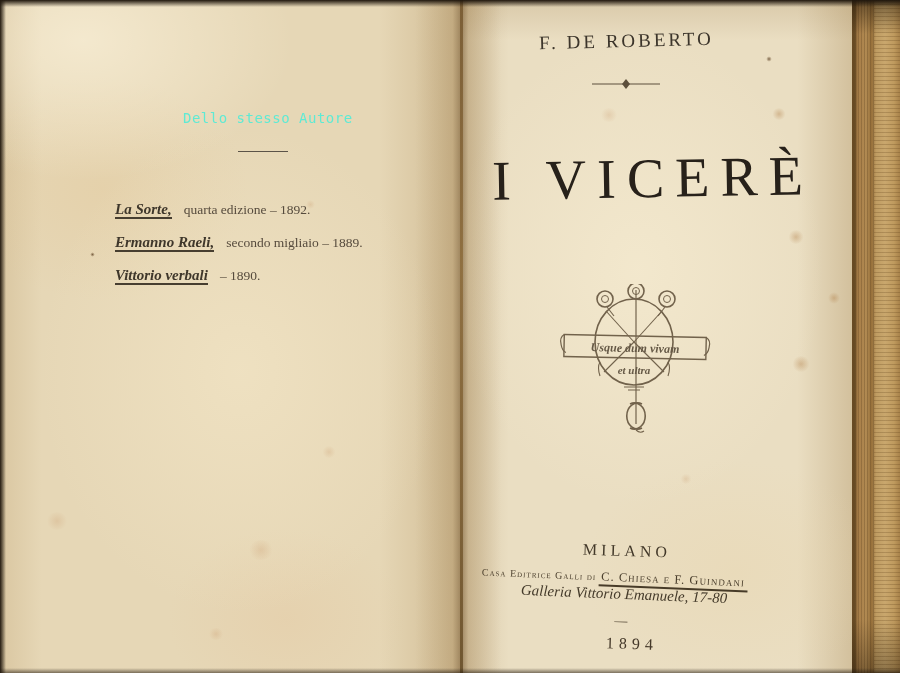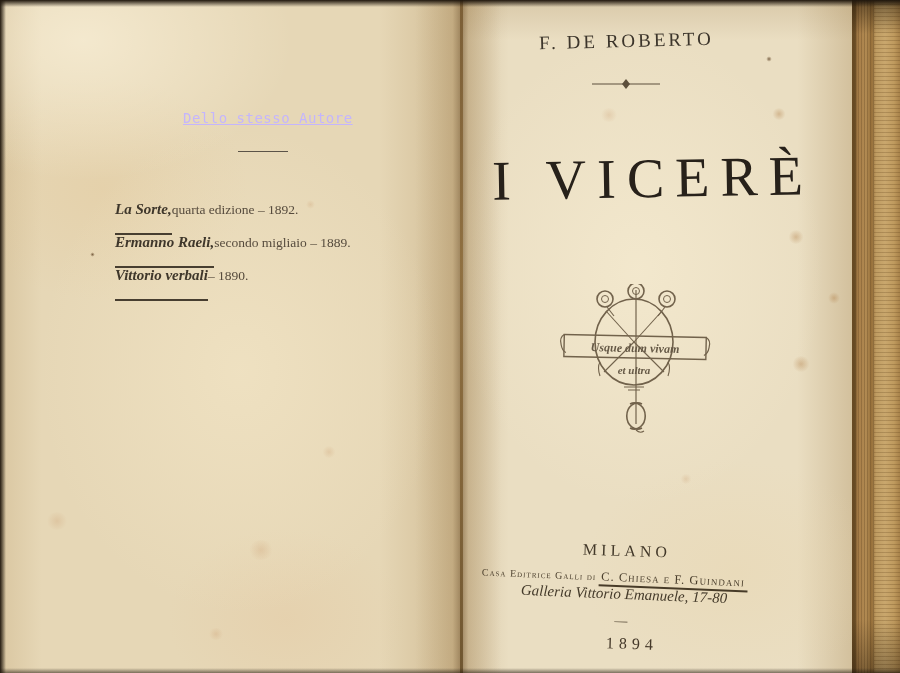--- a/index.html
+++ b/index.html
@@ -50,27 +50,27 @@
     background:linear-gradient(to right,#241b10,rgba(36,27,16,0));}
   .border-bottom{position:absolute;left:0;bottom:0;width:100%;height:5px;
     background:linear-gradient(to top,rgba(32,23,13,.55),rgba(32,23,13,0));}
   
   .spot{position:absolute;border-radius:50%;pointer-events:none;}
   .fox{background:radial-gradient(circle, rgba(167,110,50,.34), rgba(167,110,50,0) 70%);}
   .fox-faint{background:radial-gradient(circle, rgba(190,130,80,.2), rgba(190,130,80,0) 70%);}
   .speck{background:radial-gradient(circle, rgba(80,50,20,.7), rgba(80,50,20,0) 65%);}
   
   .lp-heading{position:absolute;left:183px;top:110px;width:160px;text-align:right;
-    font-family:"DejaVu Sans Mono",monospace;font-size:14px;letter-spacing:.5px;color:#c4b5fd;white-space:nowrap;text-decoration:underline;}
+    font-family:"DejaVu Sans Mono",monospace;font-size:14px;letter-spacing:.5px;color:#5eead4;white-space:nowrap;}
   .lp-rule{position:absolute;left:238px;top:151px;width:50px;height:0;border-top:1.5px solid #5b5348;}
   .works{position:absolute;left:115px;top:200px;width:330px;color:#4c4336;}
   .work{margin-bottom:13px;white-space:nowrap;height:20px;}
   .work-title{font-weight:bold;font-style:italic;font-size:15px;color:#3f372b;
-    border-bottom:2px solid #473e30;padding-bottom:16px;}
-  .work-detail{font-size:13.5px;color:#564b3d;margin-left:0;}
+    border-bottom:2px solid #473e30;padding-bottom:0px;}
+  .work-detail{font-size:13.5px;color:#564b3d;margin-left:12px;}
   
   .rp-author{position:absolute;left:519px;top:30px;width:215px;text-align:center;
     font-size:19px;letter-spacing:3px;color:#3c352b;transform:rotate(-1.5deg);white-space:nowrap;}
   .rp-ornament{position:absolute;left:590px;top:78px;}
   .rp-title{position:absolute;left:478px;top:146px;width:350px;text-align:center;
     font-size:56px;letter-spacing:11px;color:#27211a;transform:rotate(-1deg);white-space:nowrap;}
   .rp-emblem{position:absolute;left:556px;top:284px;opacity:.85;}
   .rp-city{position:absolute;left:552px;top:542px;width:150px;text-align:center;
     font-size:16px;letter-spacing:4px;color:#423829;transform:rotate(1.8deg);white-space:nowrap;}
   .rp-publisher{position:absolute;left:460px;top:567px;width:310px;text-align:center;

